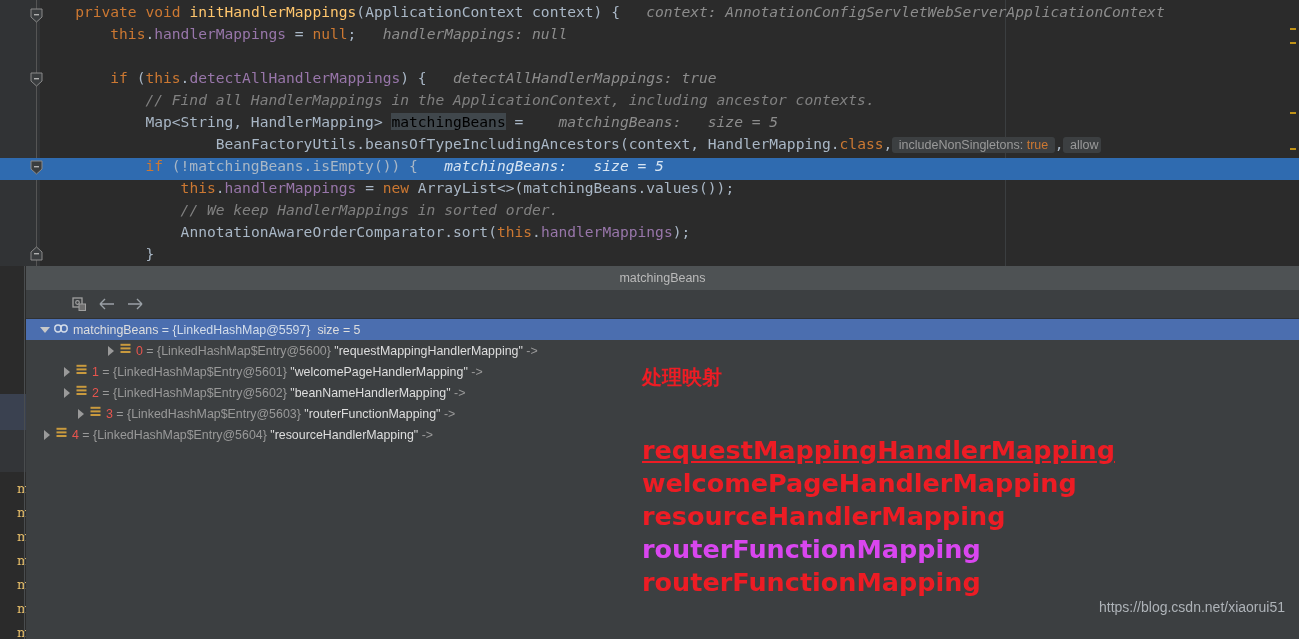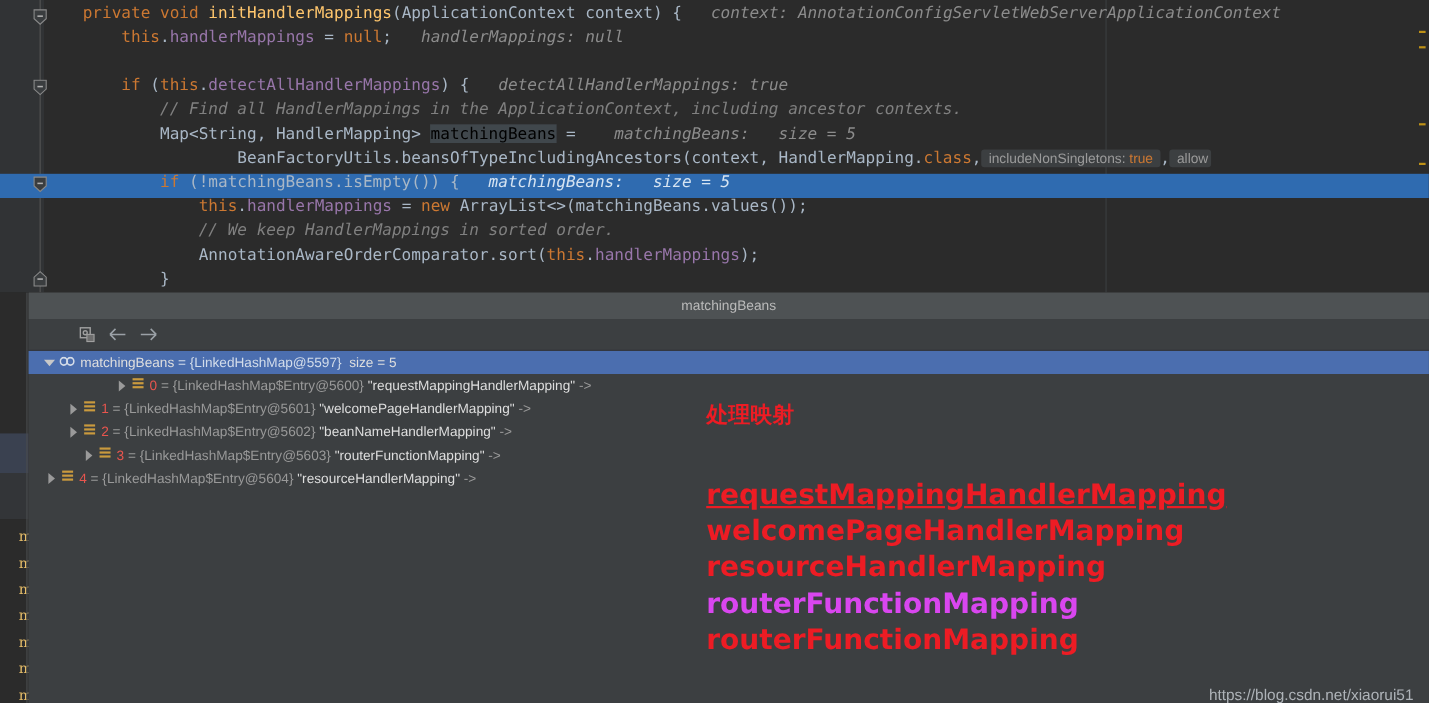--- a/index.html
+++ b/index.html
@@ -63,21 +63,21 @@
   .leftstrip{position:absolute;left:0;top:266px;width:26px;height:373px;background:#2B2B2B;}
   .ls-seg{position:absolute;left:0;width:26px;}
   .ls-m{position:absolute;left:17px;color:#E8BF6A;font-family:"DejaVu Serif","Liberation Serif",serif;font-size:13px;line-height:14px;}
   .ls-line{position:absolute;left:24px;top:0;width:1px;height:373px;background:#4a4d4f;}
 
   
   .anno{position:absolute;color:#ED1C24;font-weight:bold;
     font-family:"DejaVu Sans","Liberation Sans",sans-serif;white-space:nowrap;}
   .anno-cn{left:642px;top:364px;font-size:20px;}
   .anno-l{left:642px;font-size:25.5px;}
-  .watermark{position:absolute;right:14px;bottom:0;color:#AEB3B8;font-size:14px;
+  .watermark{position:absolute;right:14px;bottom:24px;color:#AEB3B8;font-size:14px;
     font-family:"Liberation Sans","DejaVu Sans",sans-serif;}
 </style>
 </head>
 <body>
 
 <div class="root">
 
   <div class="editor">
     <div class="ed-gutter"></div>
     <div class="ed-foldbar"></div>

